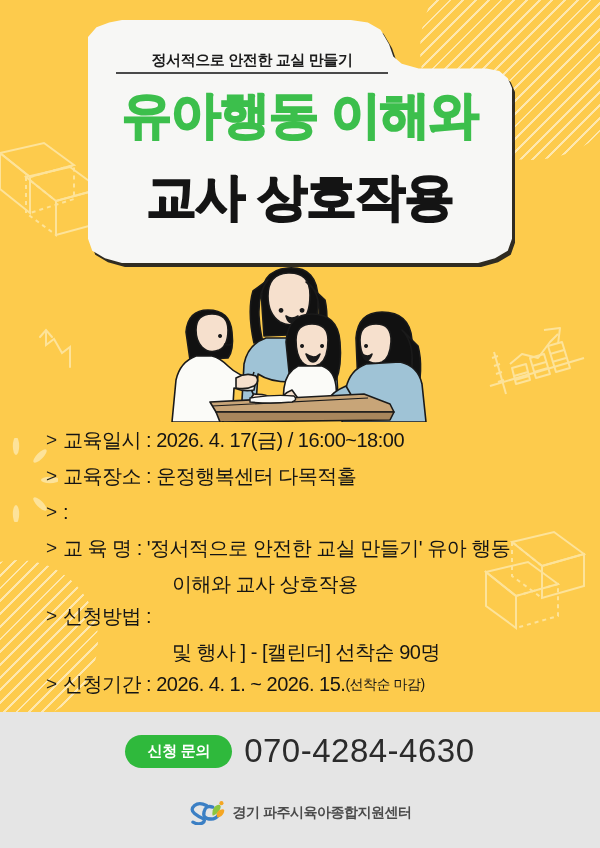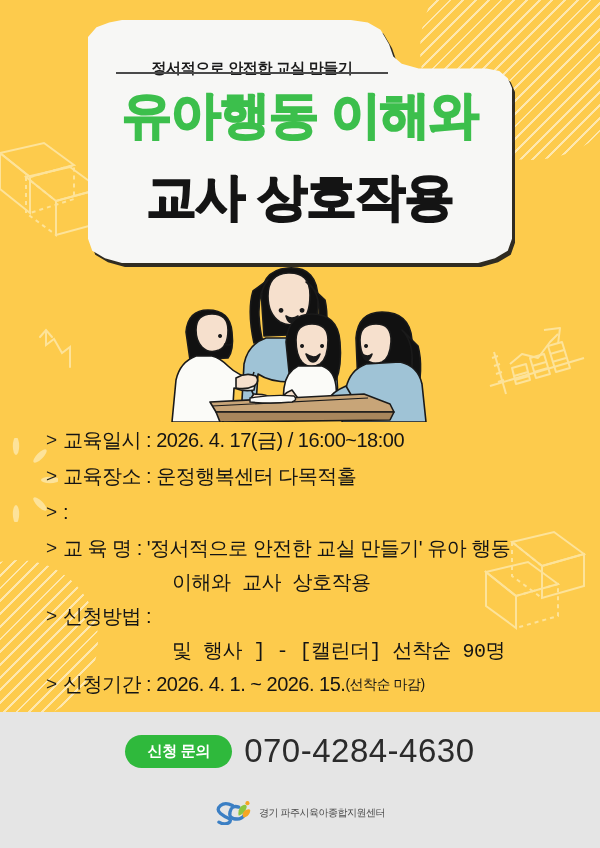--- a/index.html
+++ b/index.html
@@ -29,21 +29,21 @@
     filter:drop-shadow(3px 4px 0 rgba(30,30,30,.92));
   }
   .card-inner{
     width:100%;height:100%;background:#f7f7f5;
     clip-path:polygon(0% 7%, 0% 7%, 2% 3%, 5% 1%, 8% 0%, 62% 0%, 66% 1%, 69% 4%, 71% 10%,
                       72% 15%, 74% 18%, 78% 20%, 94% 20%, 97% 21%, 99% 24%, 100% 28%,
                       100% 90%, 99% 95%, 96% 98%, 92% 100%, 8% 100%, 4% 98%, 1% 95%, 0% 90%);
   }
   .card-content{position:absolute;left:0;top:0;width:100%;height:100%;}
   .kicker{
-    position:absolute;left:30px;top:39px;width:268px;
+    position:absolute;left:30px;top:31px;width:268px;
     font-size:15px;font-weight:700;letter-spacing:-0.4px;color:#1c1c1c;
     text-align:center;
   }
   .kicker-rule{position:absolute;left:28px;top:52px;width:272px;height:2px;background:#4a4a4a;}
   .title-green{
     position:absolute;left:0;top:70px;width:100%;text-align:center;
     font-size:50px;font-weight:800;letter-spacing:-1px;color:#3cbf4c;
     -webkit-text-stroke:2px #3cbf4c;line-height:1;
   }
   .title-black{
@@ -65,35 +65,35 @@
   }
   .label{
     flex:0 0 auto;font-size:20px;font-weight:500;color:#141414;
     line-height:32px;letter-spacing:-0.5px;white-space:pre;
   }
   .val{
     font-size:20px;font-weight:500;color:#141414;line-height:32px;
     letter-spacing:-0.5px;
   }
   .cont{margin-left:60px;font-size:20px;font-weight:500;color:#141414;
-    line-height:32px;letter-spacing:-0.5px;font-family:Liberation Mono, monospace;}
+    line-height:32px;letter-spacing:-0.5px;}
   .cont.c2{margin-left:126px;}
   .small{font-size:14px;}
 
   
   .footer{position:absolute;left:0;top:712px;width:600px;height:160px;background:#e5e5e5;}
   .contact{position:absolute;left:0;top:20px;width:600px;display:flex;justify-content:center;align-items:center;}
   .pill{
     background:#2fb93c;color:#fff;font-size:15px;font-weight:700;letter-spacing:-0.3px;
     border-radius:999px;padding:7px 22px;
   }
   .phone{font-size:33px;color:#2b2b2b;letter-spacing:0.5px;margin-left:12px;}
   .brand{position:absolute;left:0;top:88px;width:600px;display:flex;justify-content:center;align-items:center;}
   .brand-mark{width:38px;height:26px;margin-right:6px;}
-  .brand-name{font-size:10px;color:#4a4a4a;font-weight:400;letter-spacing:-0.5px;}
+  .brand-name{font-size:14px;color:#4a4a4a;font-weight:700;letter-spacing:-0.5px;}
 </style>
 </head>
 <body>
 
 <div class="poster">
 
   <div class="stage">
 
     <div class="deco stripe-circle" style="right:-40px;top:-60px;width:220px;height:220px;"></div>
 

